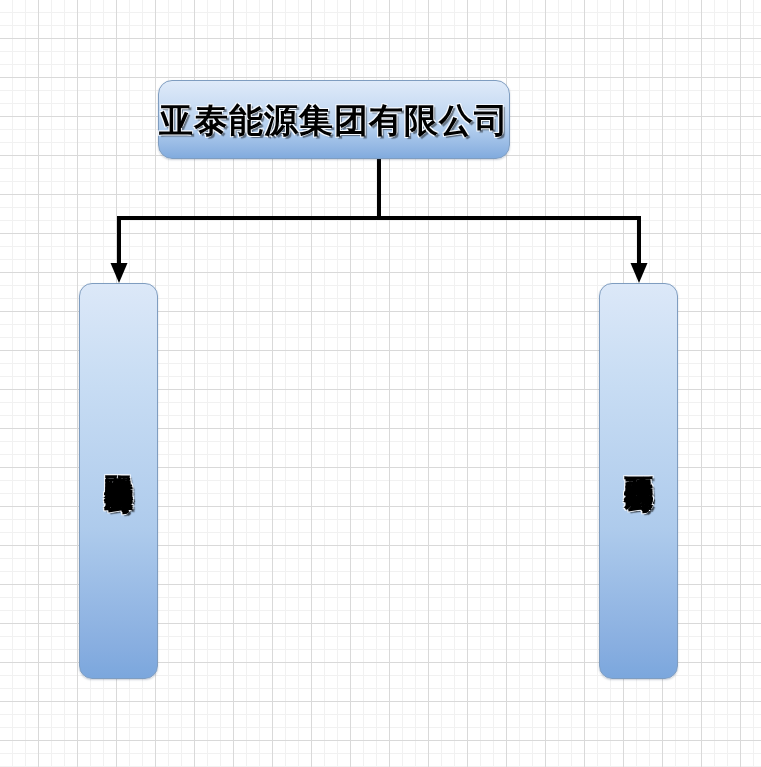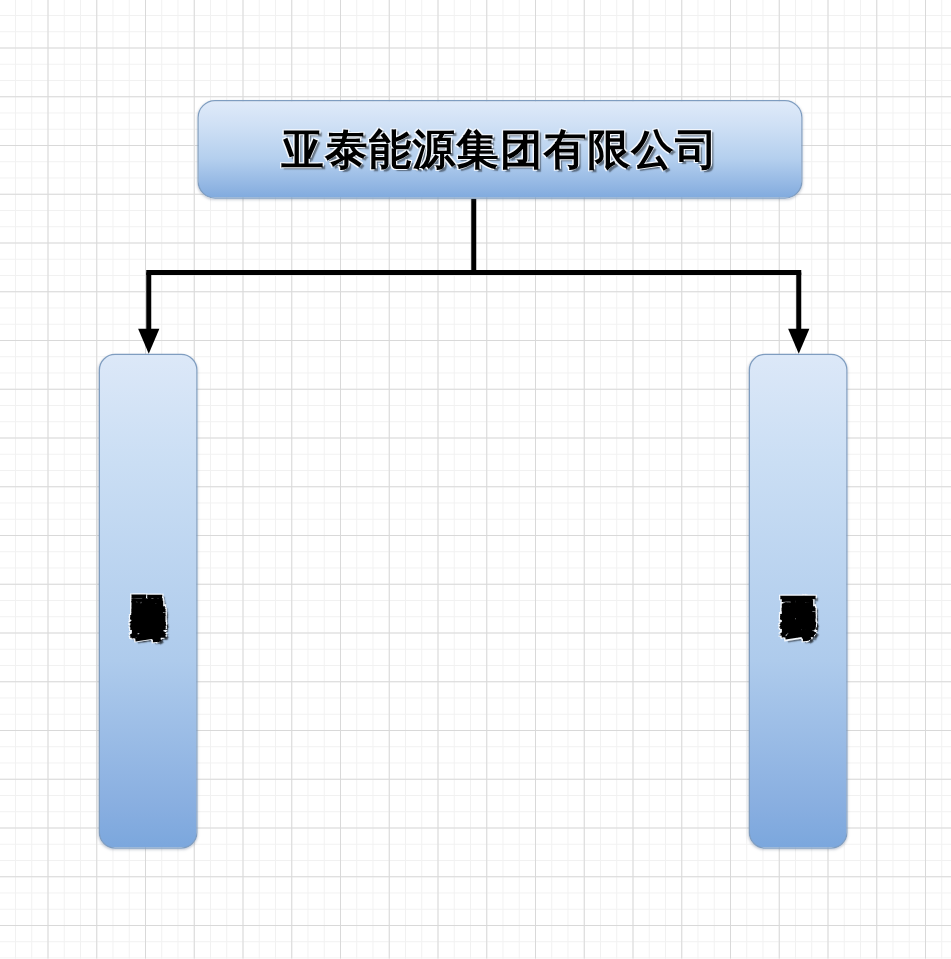--- a/index.html
+++ b/index.html
@@ -54,21 +54,21 @@
     box-shadow: 0 1px 2px rgba(60, 80, 110, 0.28);
     display: flex;
     align-items: center;
     justify-content: center;
   }
 
   
   #node-root {
     left: 158px;
     top: 80px;
-    width: 484px;
+    width: 352px;
     height: 79px;
     border-radius: 14px;
     background-image: linear-gradient(to bottom, #dfeaf9 0%, #cfe0f5 25%, #b4cfee 60%, #8fb4e2 90%, #81abde 100%);
   }
 
   .node-label-h {
     font-size: 34px;
     font-weight: bold;
     color: #000000;
     letter-spacing: 1px;

